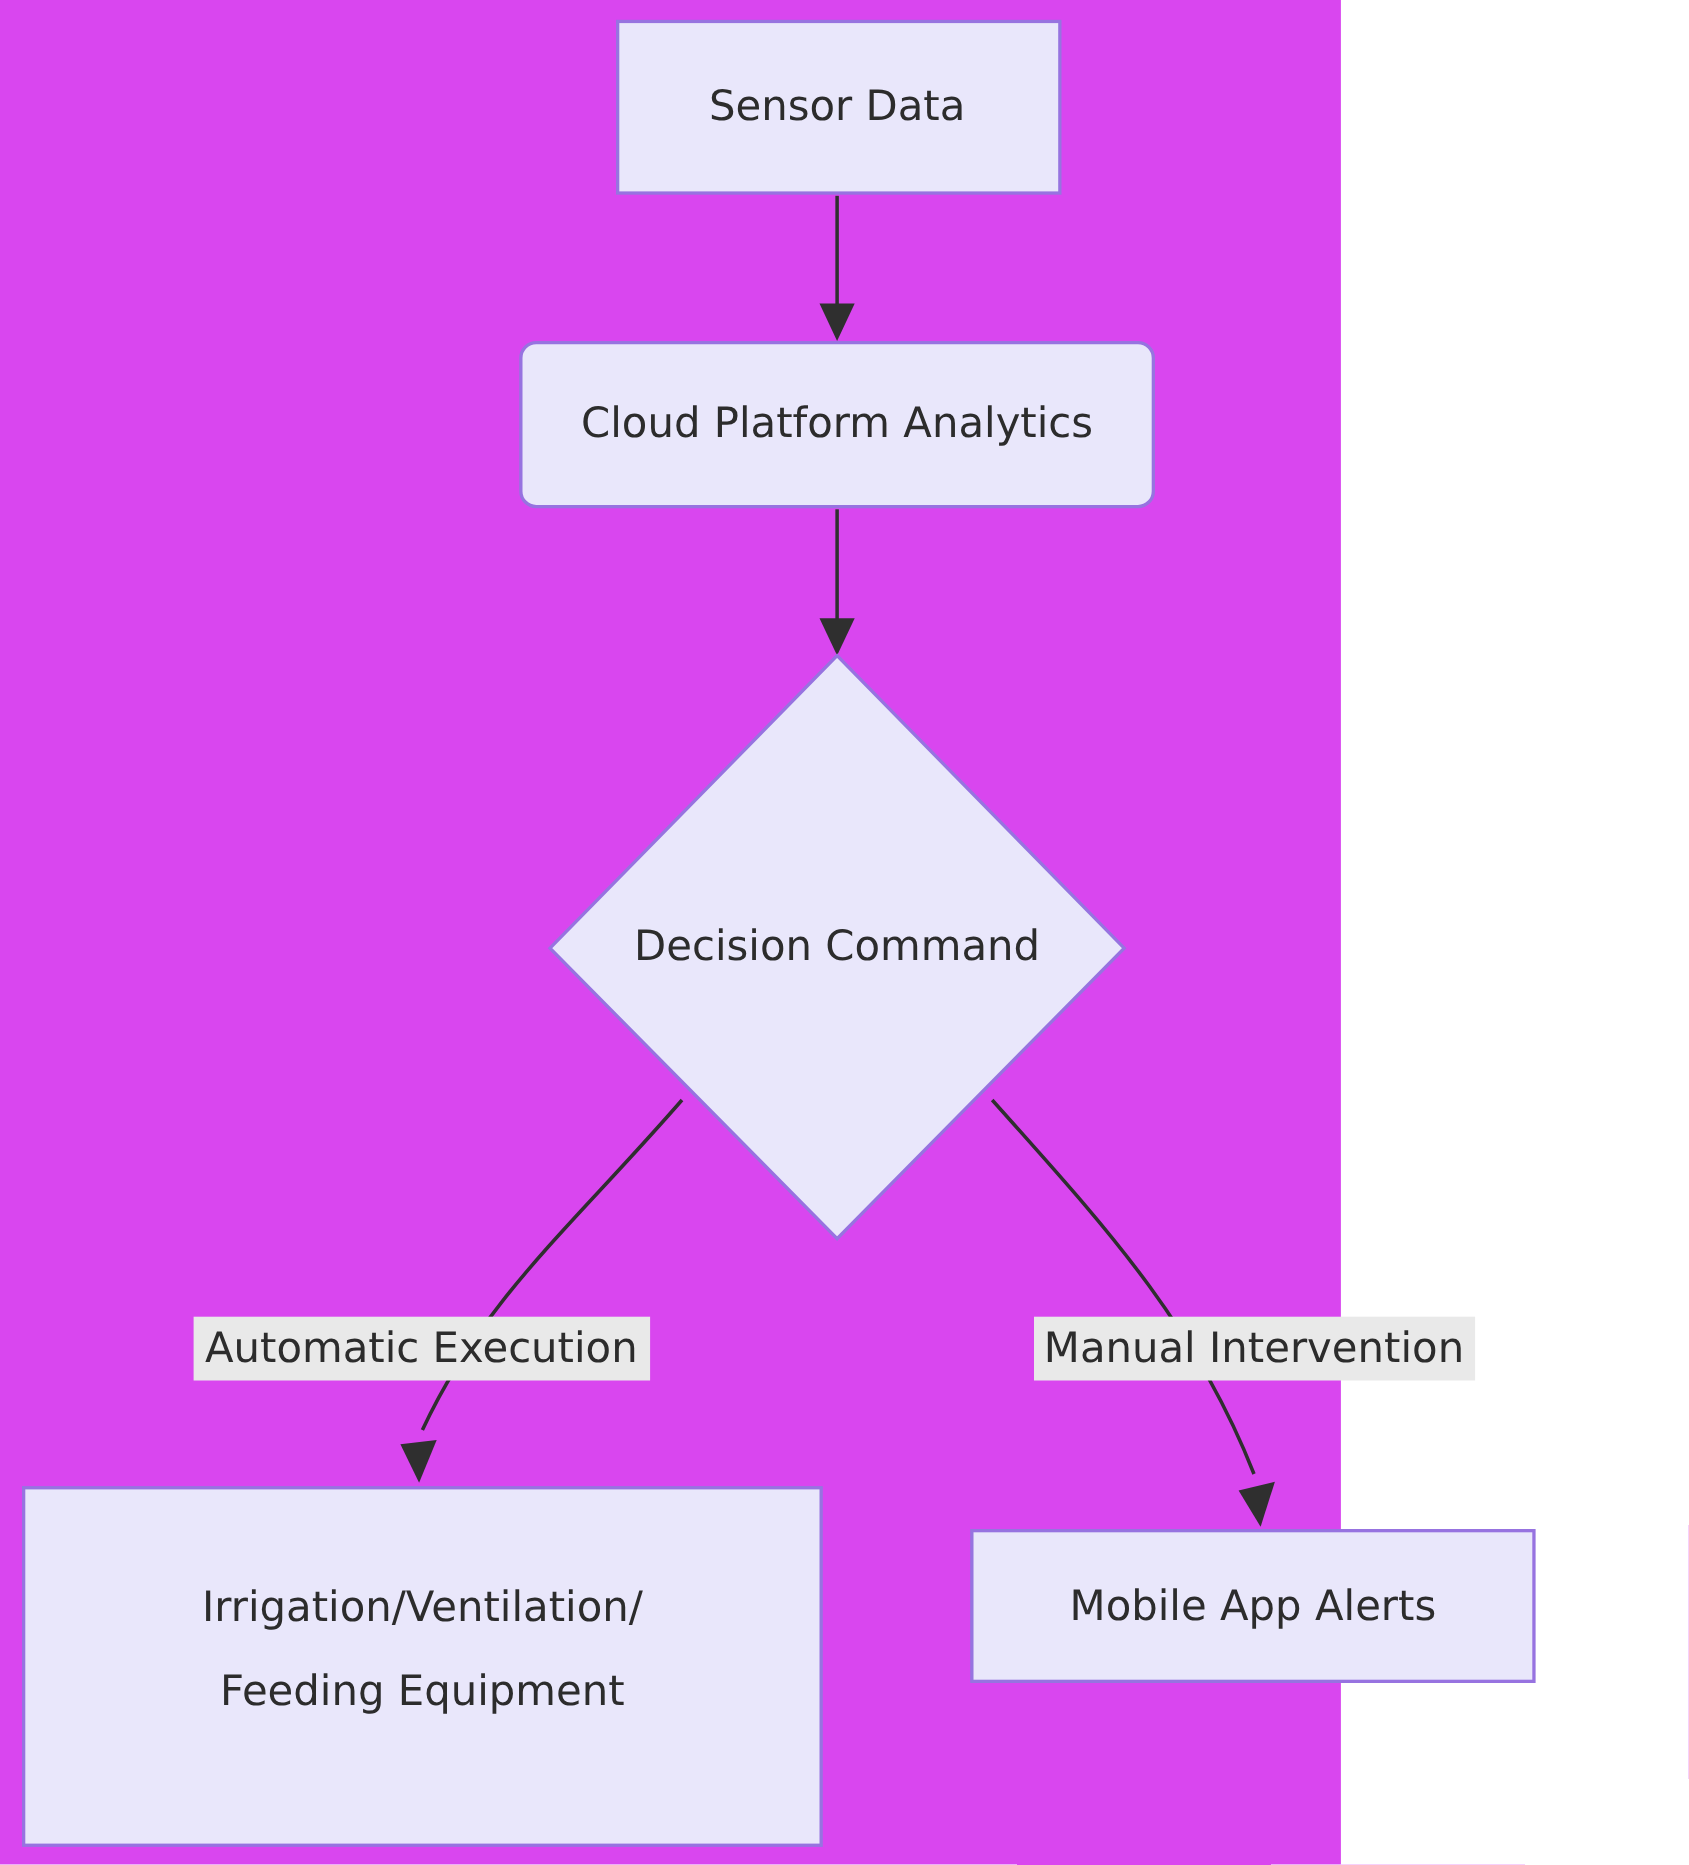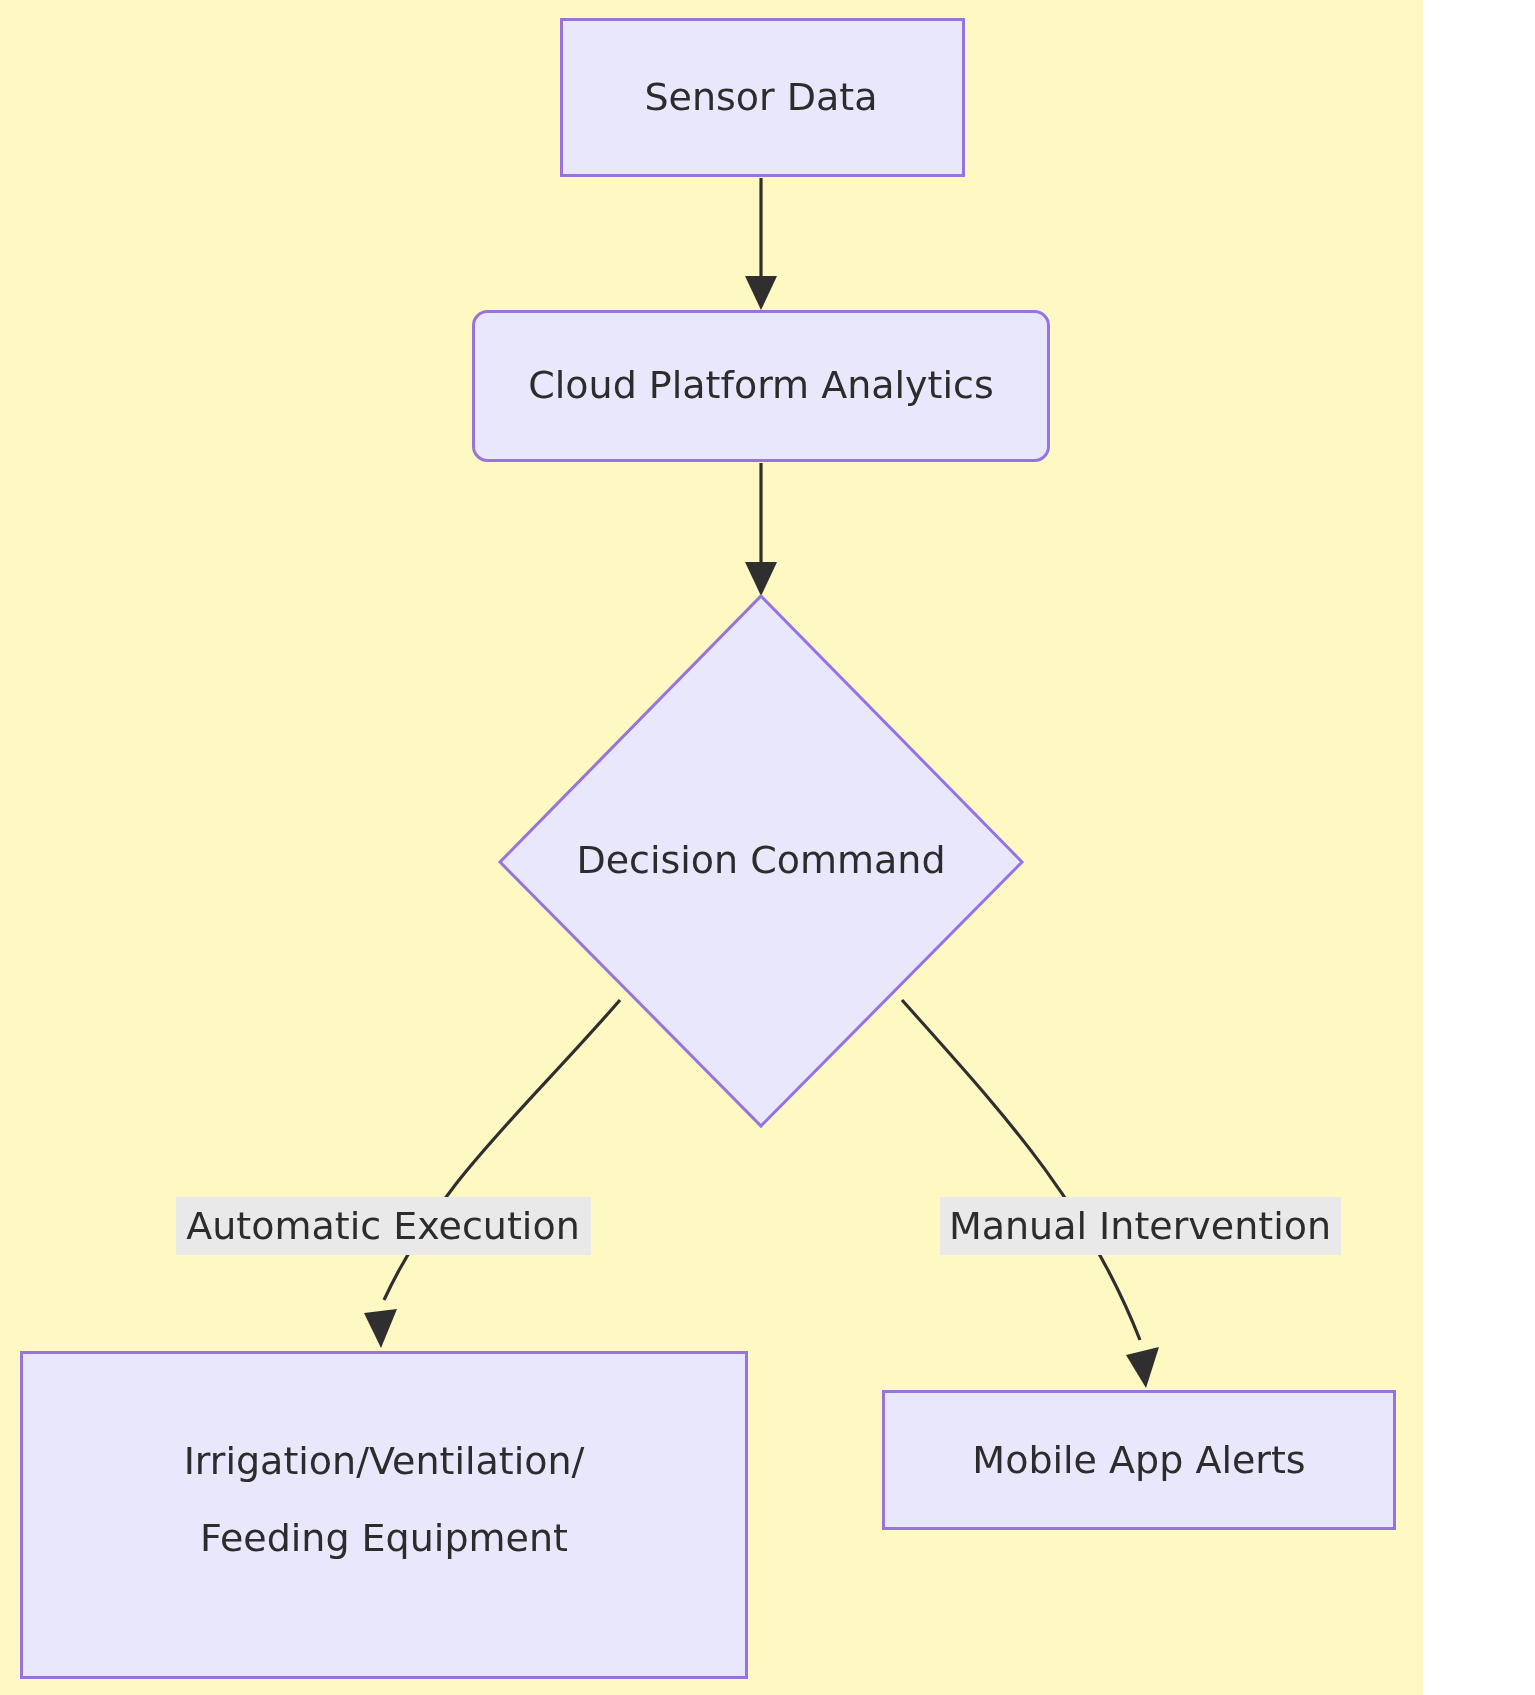--- a/index.html
+++ b/index.html
@@ -8,23 +8,23 @@
     background: #ffffff;
   }
   body {
     width: 1535px;
     height: 1695px;
     font-family: "DejaVu Sans", sans-serif;
     overflow: hidden;
   }
   #diagram-root {
     position: relative;
-    width: 1423px;
+    width: 1219px;
     height: 1695px;
-    background: #fef9c3;
+    background: #d946ef;
   }
   svg.flow-canvas {
     display: block;
     width: 1535px;
     height: 1695px;
   }
   .node-shape {
     fill: #e9e7fb;
     stroke: #9773e0;
     stroke-width: 3;

